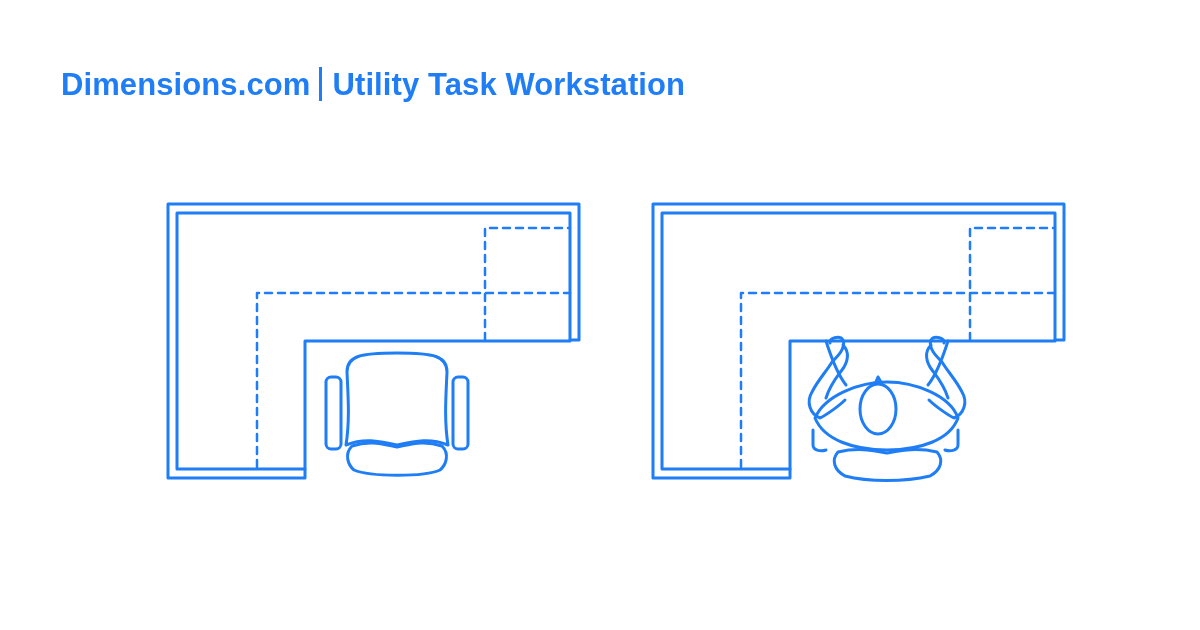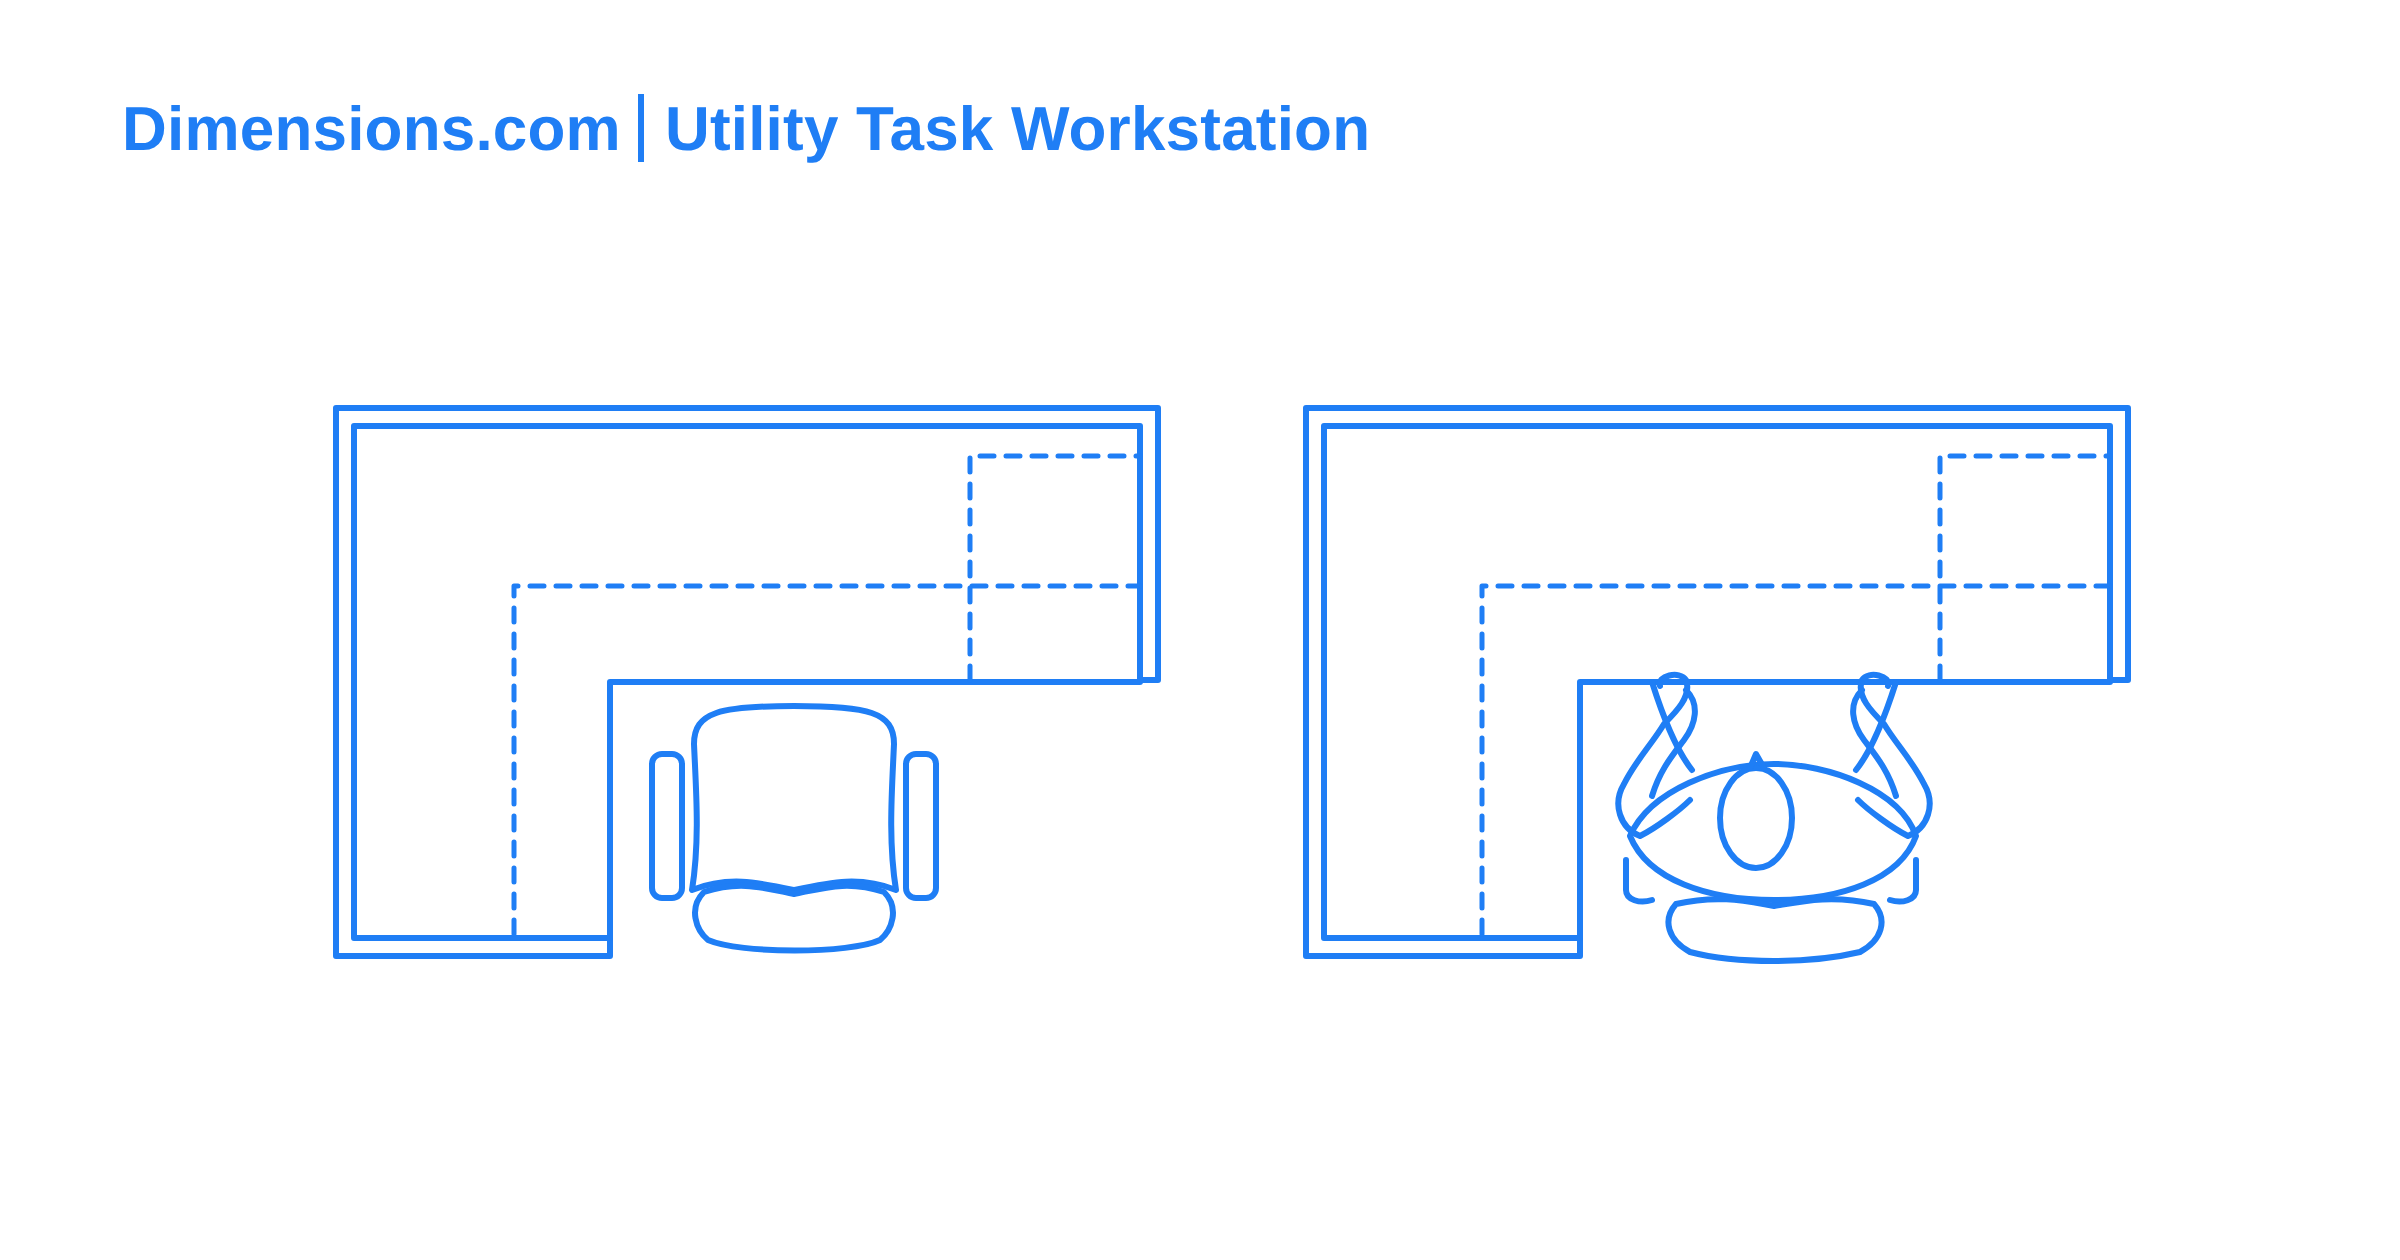--- a/index.html
+++ b/index.html
@@ -1,18 +1,18 @@
 <!DOCTYPE html>
 <html><head>
 <meta charset="utf-8">
 <style>
   html, body { margin: 0; padding: 0; background: #ffffff; }
   body { width: 1200px; height: 630px; position: relative; overflow: hidden; }
   .title {
-    position: absolute; left: 61px; top: 45px;
+    position: absolute; left: 61px; top: 65px;
     font-family: "Liberation Sans", "DejaVu Sans", sans-serif;
     font-weight: bold; font-size: 31px; color: #1f7ef5;
     letter-spacing: 0.1px; white-space: nowrap; line-height: 40px;
   }
   .title .sep { display: inline-block; width: 3px; height: 34px; background: #1f7ef5; vertical-align: -6px; margin: 0 10px 0 9px; }
   svg.drawing { position: absolute; left: 0; top: 0; }
 </style>
 </head>
 <body>
 

